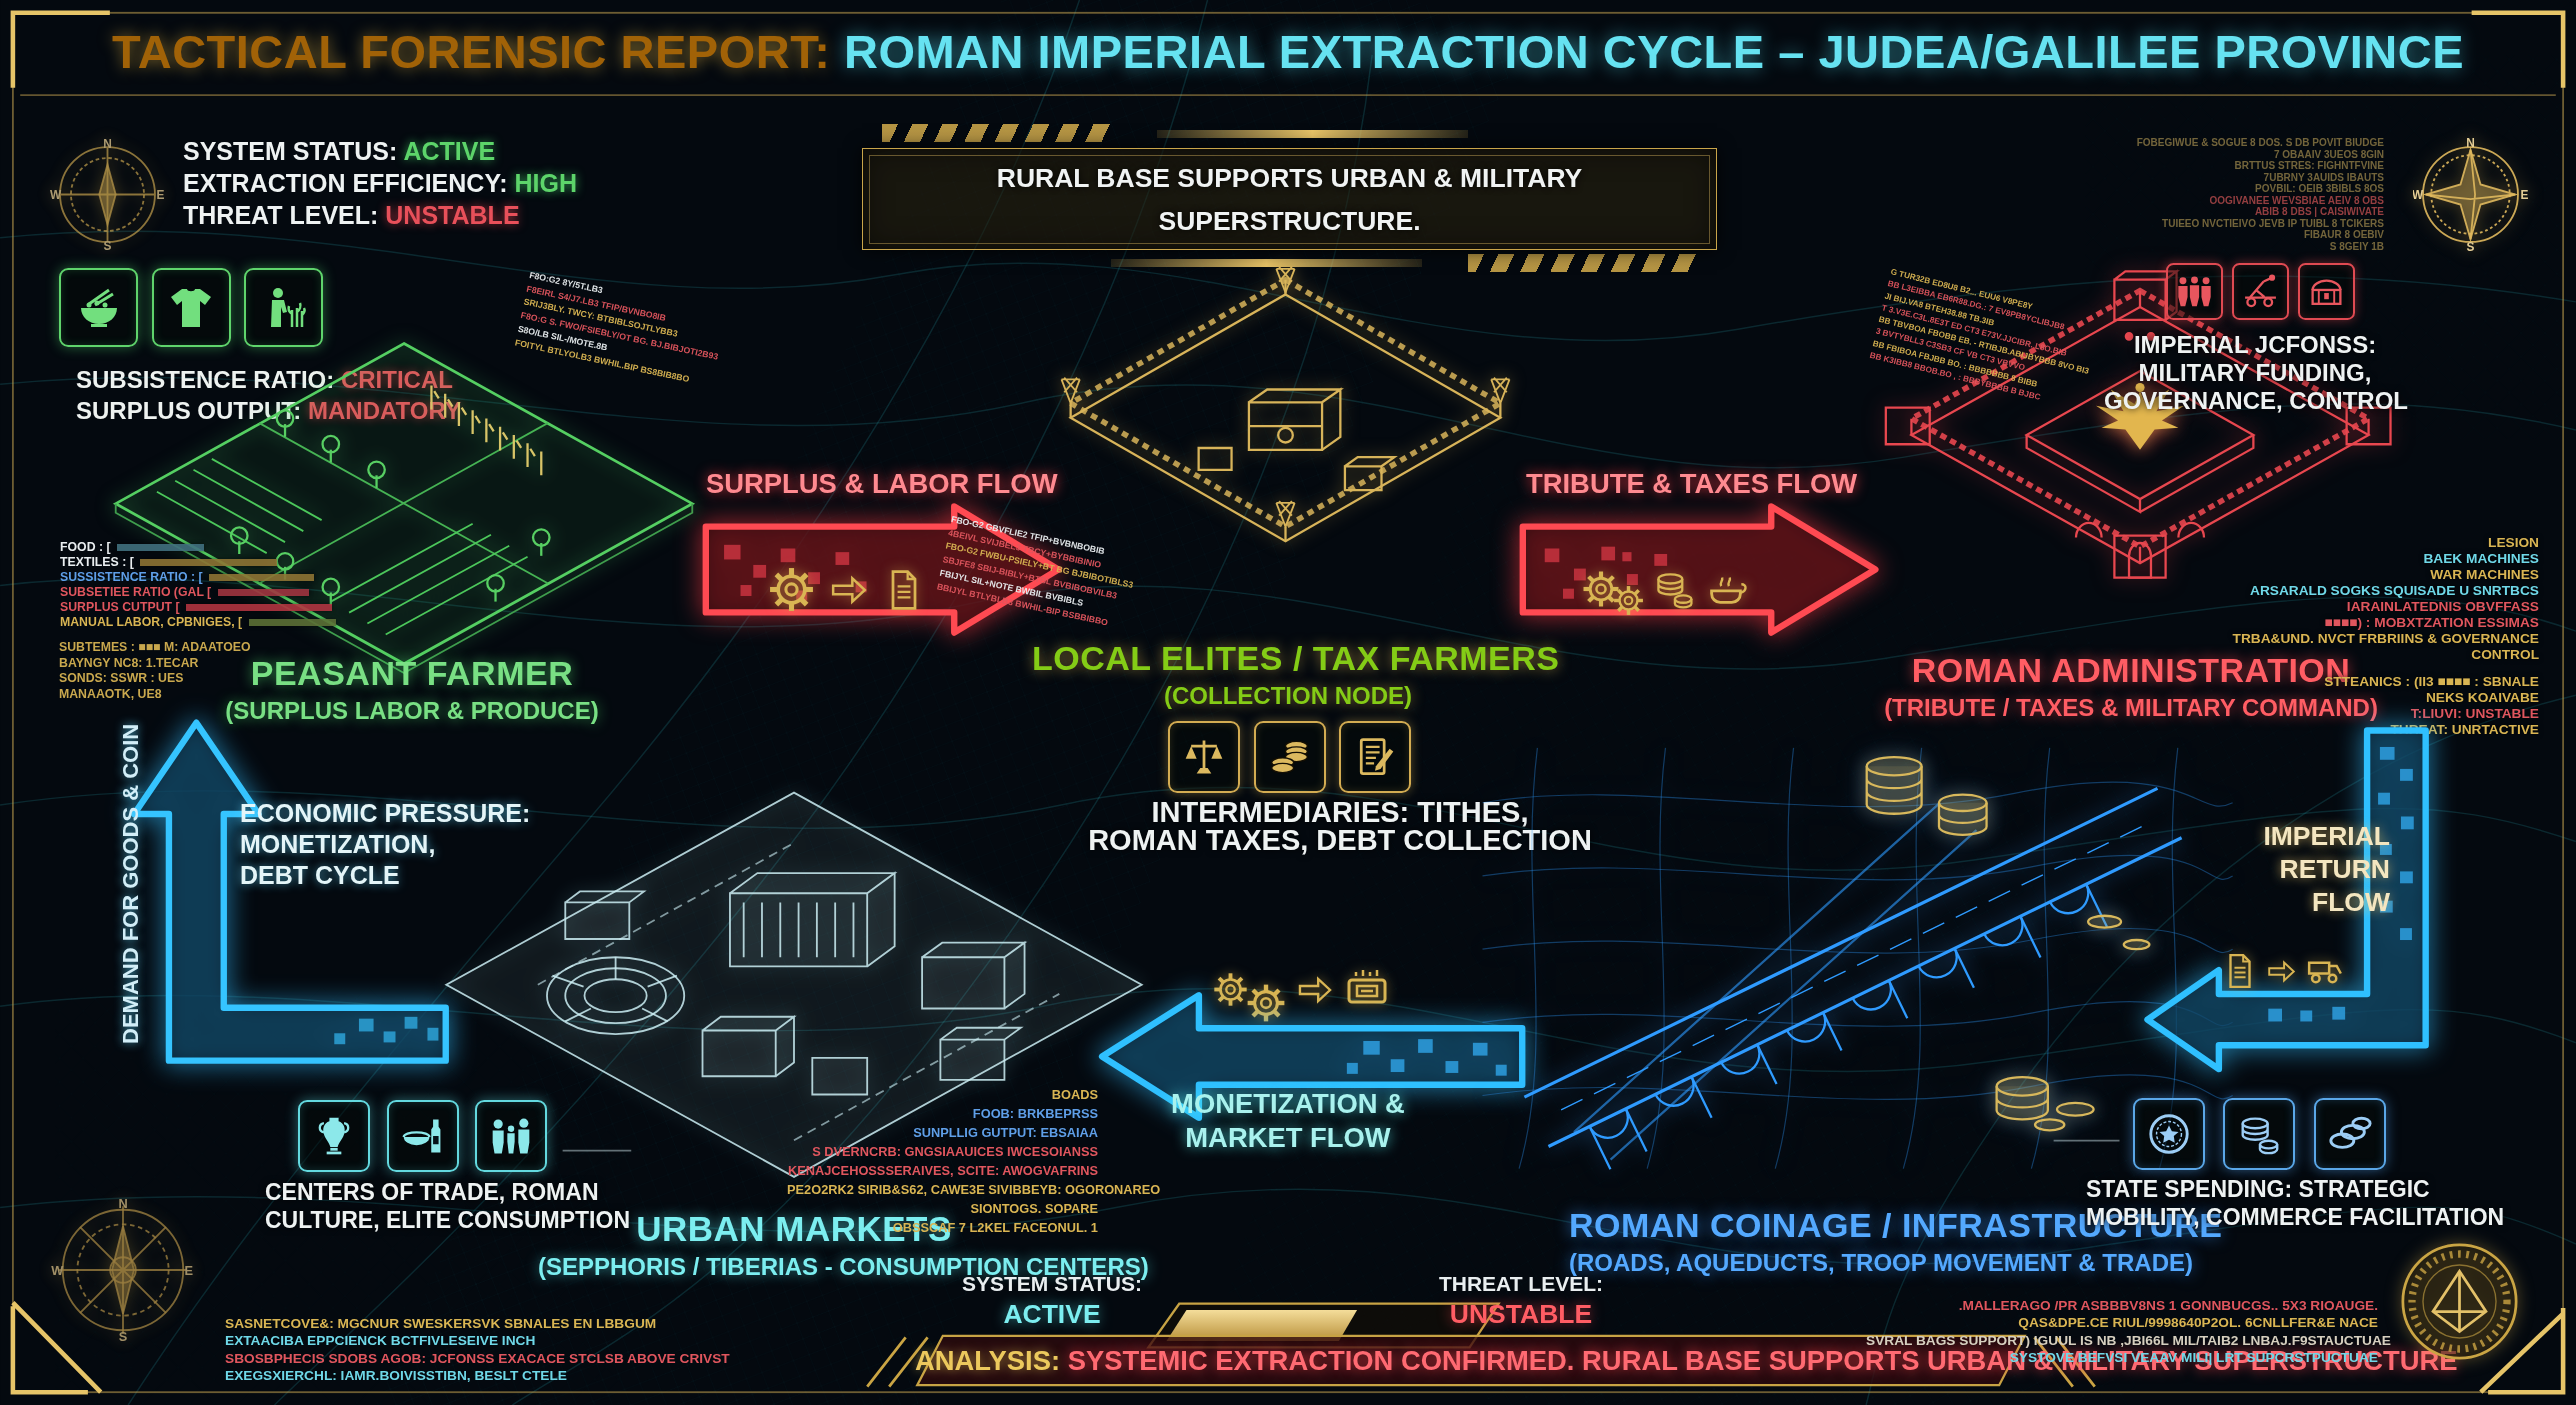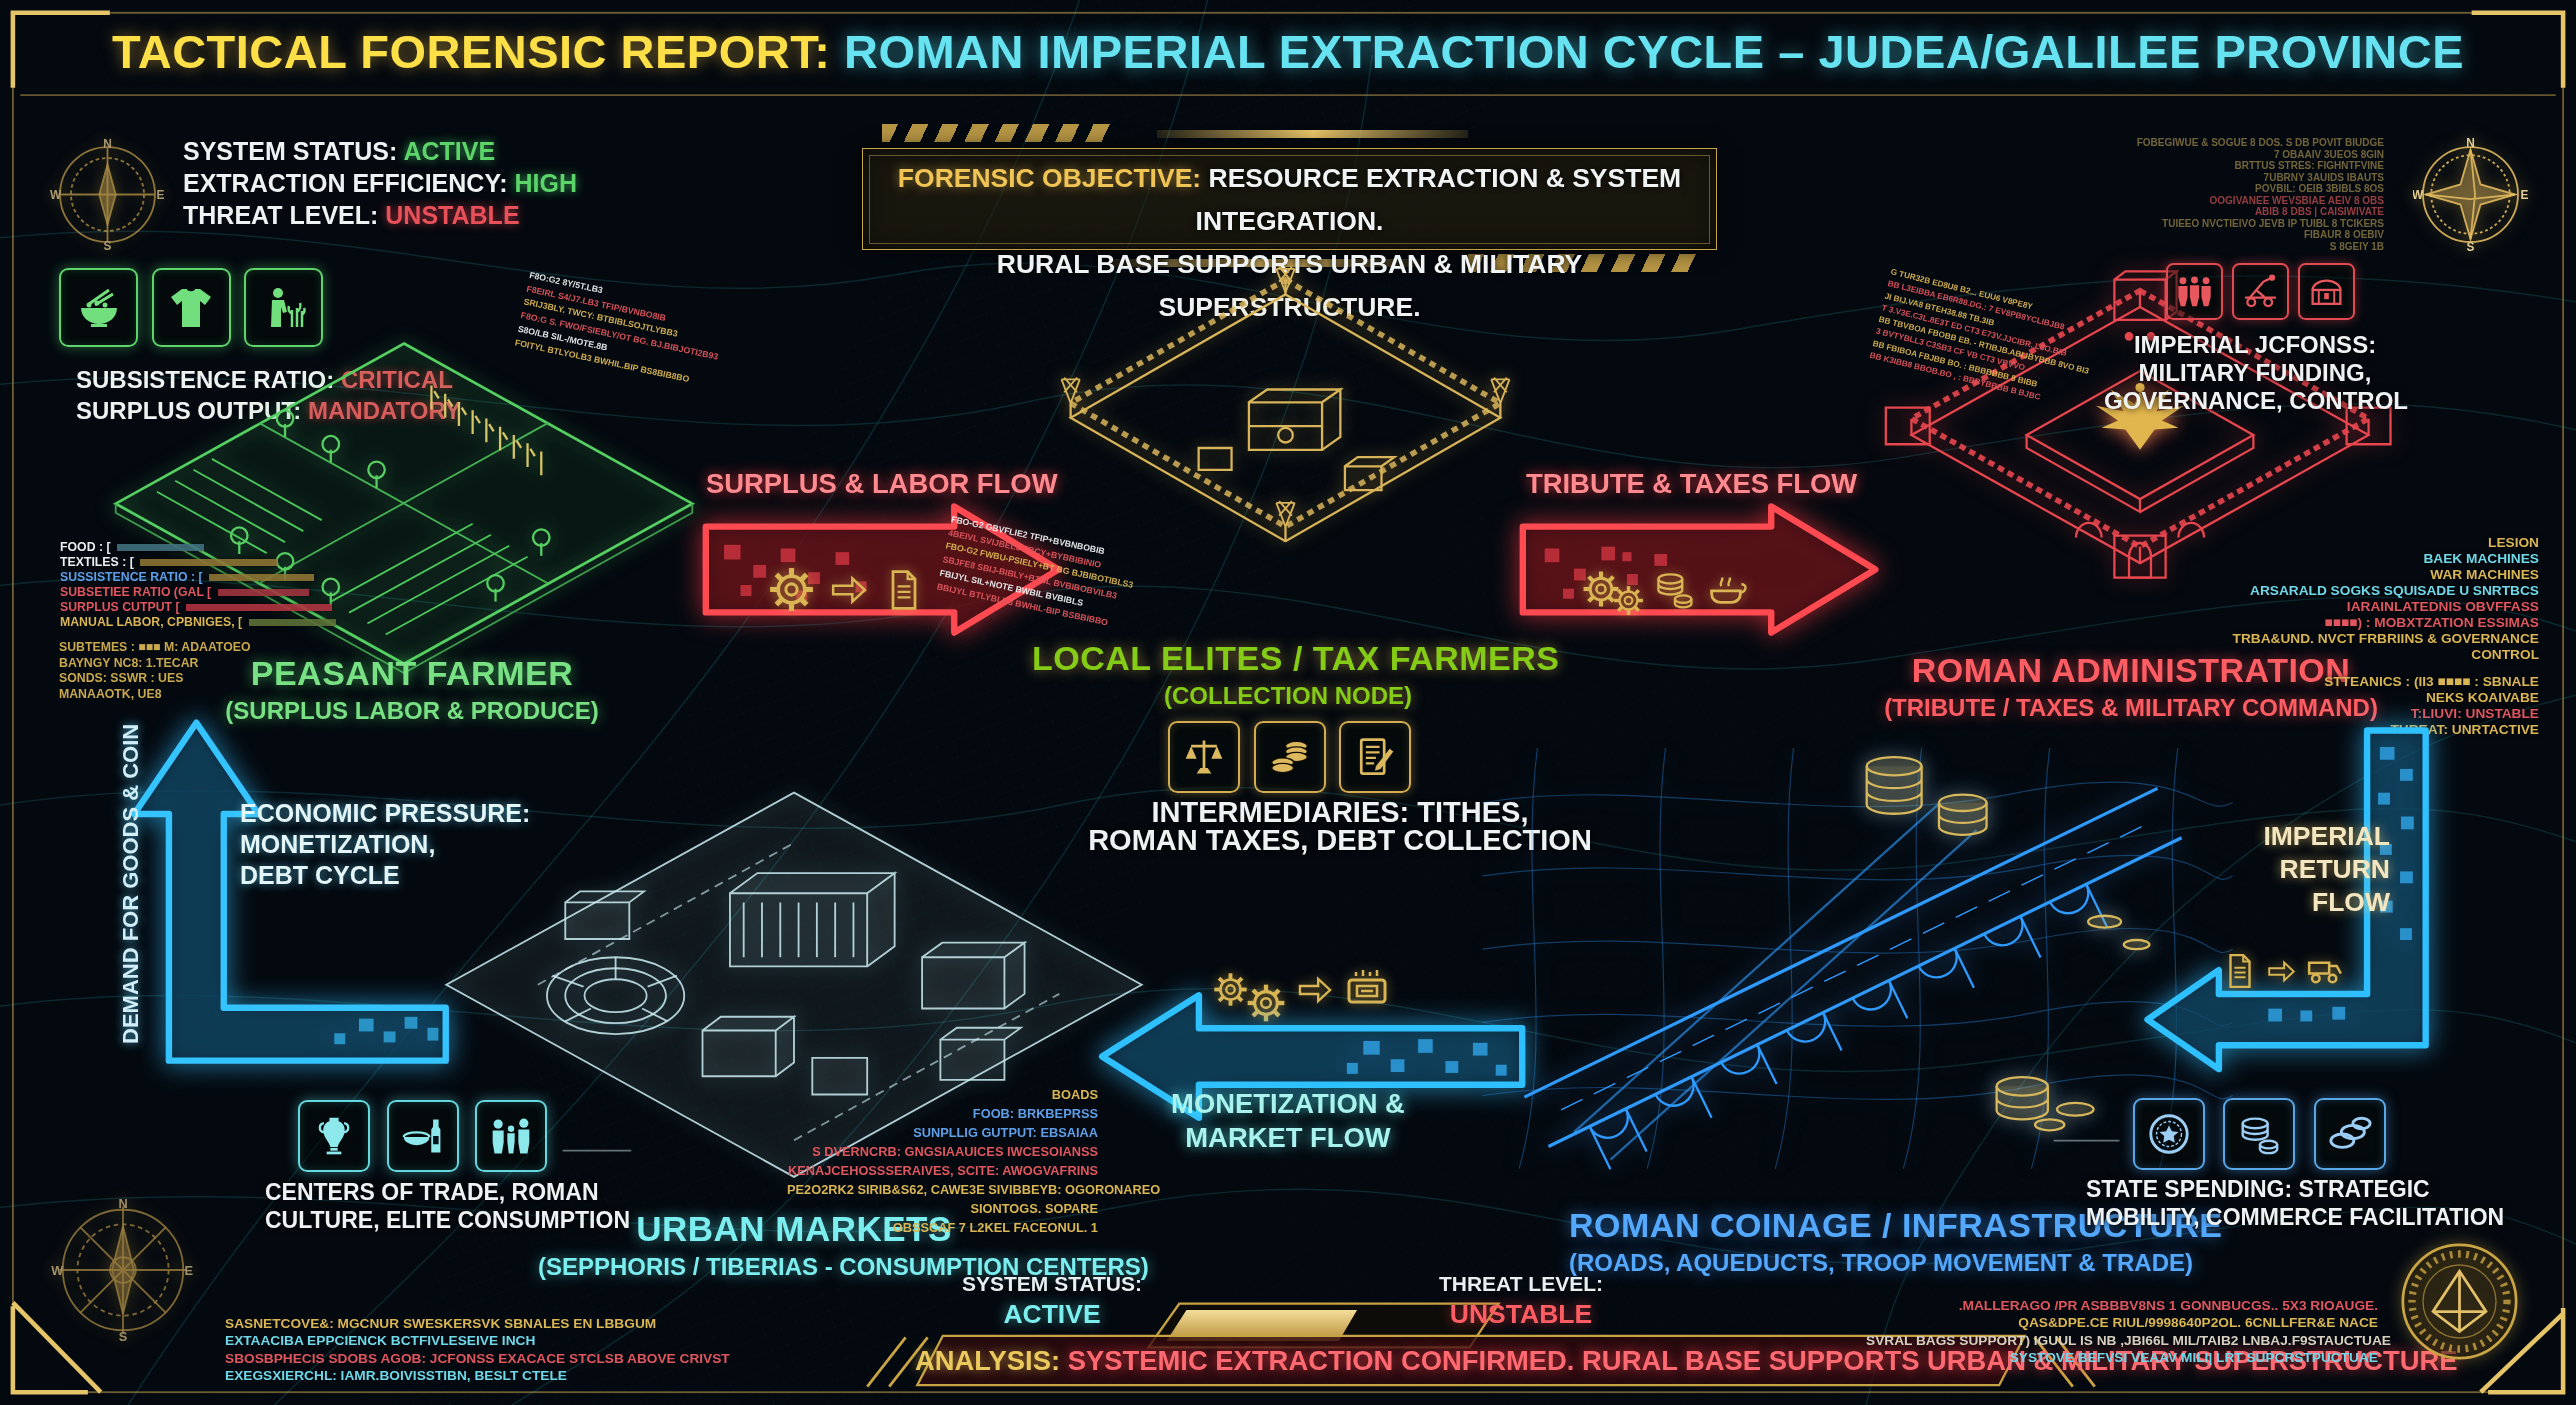--- a/index.html
+++ b/index.html
@@ -5,21 +5,21 @@
   html,body{margin:0;padding:0;background:#02060a;}
   #canvas{position:relative;width:2576px;height:1405px;overflow:hidden;
     background:#04090f;font-family:"Liberation Sans",sans-serif;font-weight:bold;}
   .abs{position:absolute;}
   svg{display:block;}
   
   .c-gold{color:#d9b553}.c-red{color:#e0565e}.c-cyan{color:#6fd8e8}
   .c-blue{color:#5f9fe8}.c-white{color:#e9eef0}.c-sand{color:#d6cfbf}.c-faint{color:rgba(205,175,95,.55)}
   
   .title{top:24px;left:0;width:100%;text-align:center;font-size:47px;letter-spacing:0.5px;white-space:nowrap;}
-  .title .t1{color:#fde047;text-shadow:0 0 14.6px rgba(240,190,70,.55);}
+  .title .t1{color:#a16207;text-shadow:0 0 14.6px rgba(240,190,70,.55);}
   .title .t2{color:#66e2f1;text-shadow:0 0 16.5px rgba(80,220,240,.6);}
   .statline{font-size:25px;line-height:32px;color:#eef2f2;white-space:nowrap;}
   .statline .ok{color:#5dd46a;text-shadow:0 0 9.1px rgba(70,220,110,.7);}
   .statline .bad{color:#e8505a;text-shadow:0 0 9.1px rgba(240,70,80,.7);}
   .objbox{left:855px;top:124px;width:869px;height:148px;}
   .objframe{position:absolute;left:7.3px;top:24px;right:7.3px;bottom:22px;
     border:1.8px solid #c9a54a;background:rgba(42,34,14,.55);
     box-shadow:0 0 16.5px rgba(0,0,0,.8), inset 0 0 27.4px rgba(0,0,0,.6);}
   .objframe:before{content:"";position:absolute;inset:5.5px;border:0.9px solid rgba(210,175,90,.45);}
   .objtext{position:absolute;left:18.3px;right:18.3px;top:33px;text-align:center;
@@ -300,21 +300,20 @@
     <div class="statline"><span>THREAT LEVEL: </span><span class="bad">UNSTABLE</span></div>
   </div>
 
   <div class="abs objbox">
     <div class="hazard" style="left:27.4px;top:0;width:229px;"></div>
     <div class="golddash" style="left:302px;top:5.5px;width:311px;"></div>
     <div class="hazard" style="right:27.4px;bottom:0;width:229px;"></div>
     <div class="golddash" style="right:302px;bottom:4.6px;width:311px;"></div>
     <div class="objframe"></div>
     <div class="objtext">
-      <div><span class="lab">FORENSIC OBJECTIVE: </span><span>RESOURCE EXTRACTION &amp; SYSTEM INTEGRATION.</span></div>
       <div>RURAL BASE SUPPORTS URBAN &amp; MILITARY SUPERSTRUCTURE.</div>
     </div>
   </div>
 
   <svg class="abs glow-gold" width="115" height="115" viewBox="0 0 126 126" style="left:2413px;top:137px;">
     <g fill="none" stroke="rgba(224,185,94,.9)" stroke-width="2">
       <circle cx="63" cy="63" r="52"></circle>
         <circle cx="63" cy="63" r="43" stroke-dasharray="3 3"></circle>
       <path d="M63,14 L74,52 L112,63 L74,74 L63,112 L52,74 L14,63 L52,52 Z" fill="rgba(224,185,94,.35)"></path>
       <path d="M63,14 L68,63 L63,112 M14,63 L63,68 L112,63"></path>

